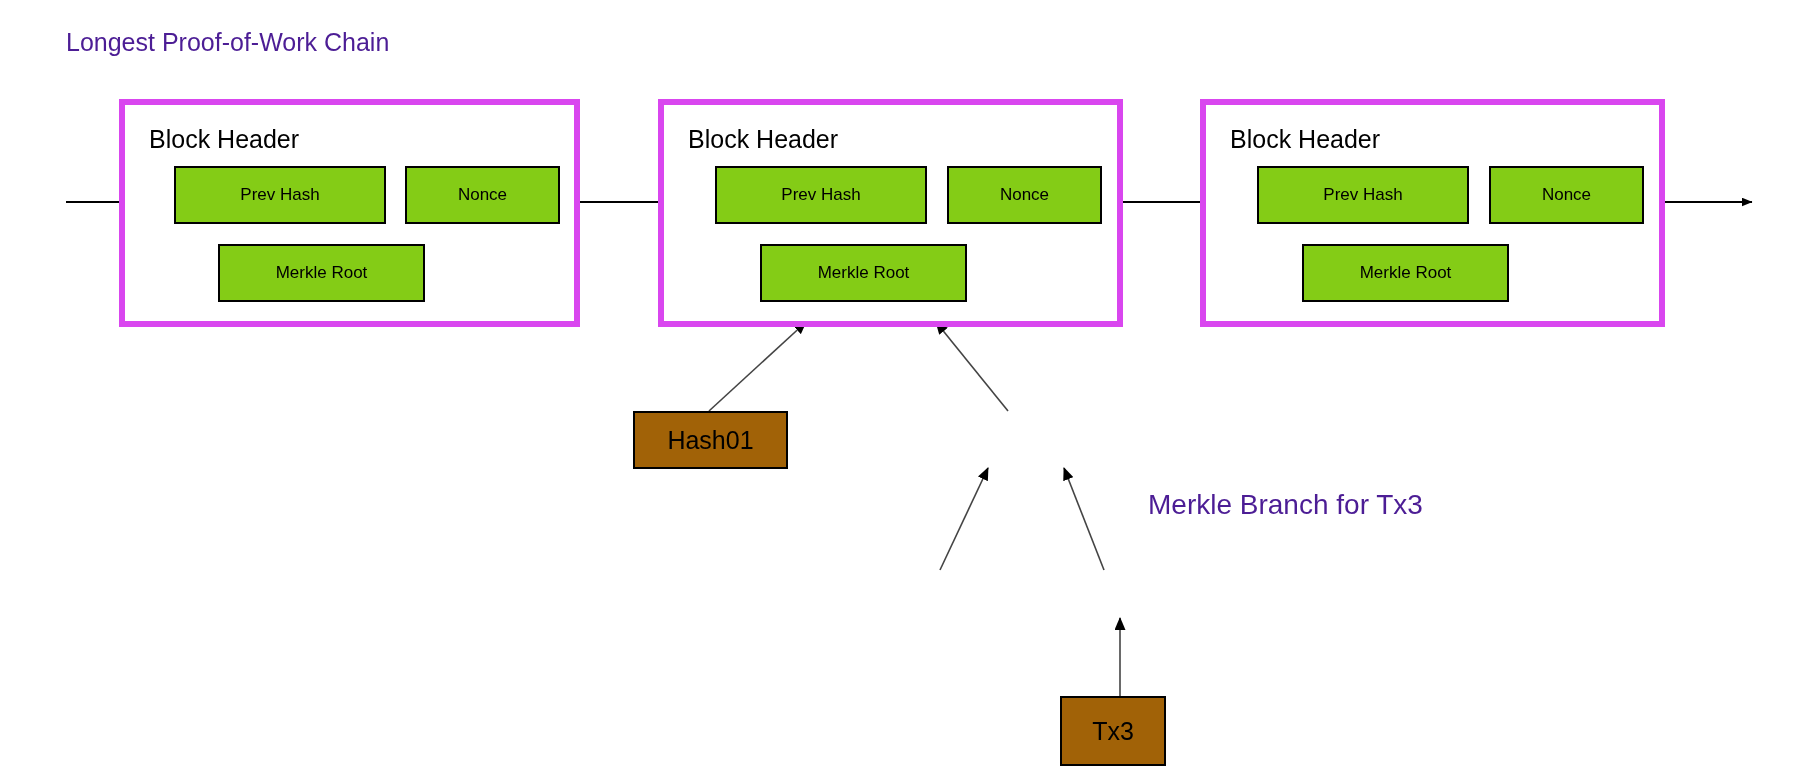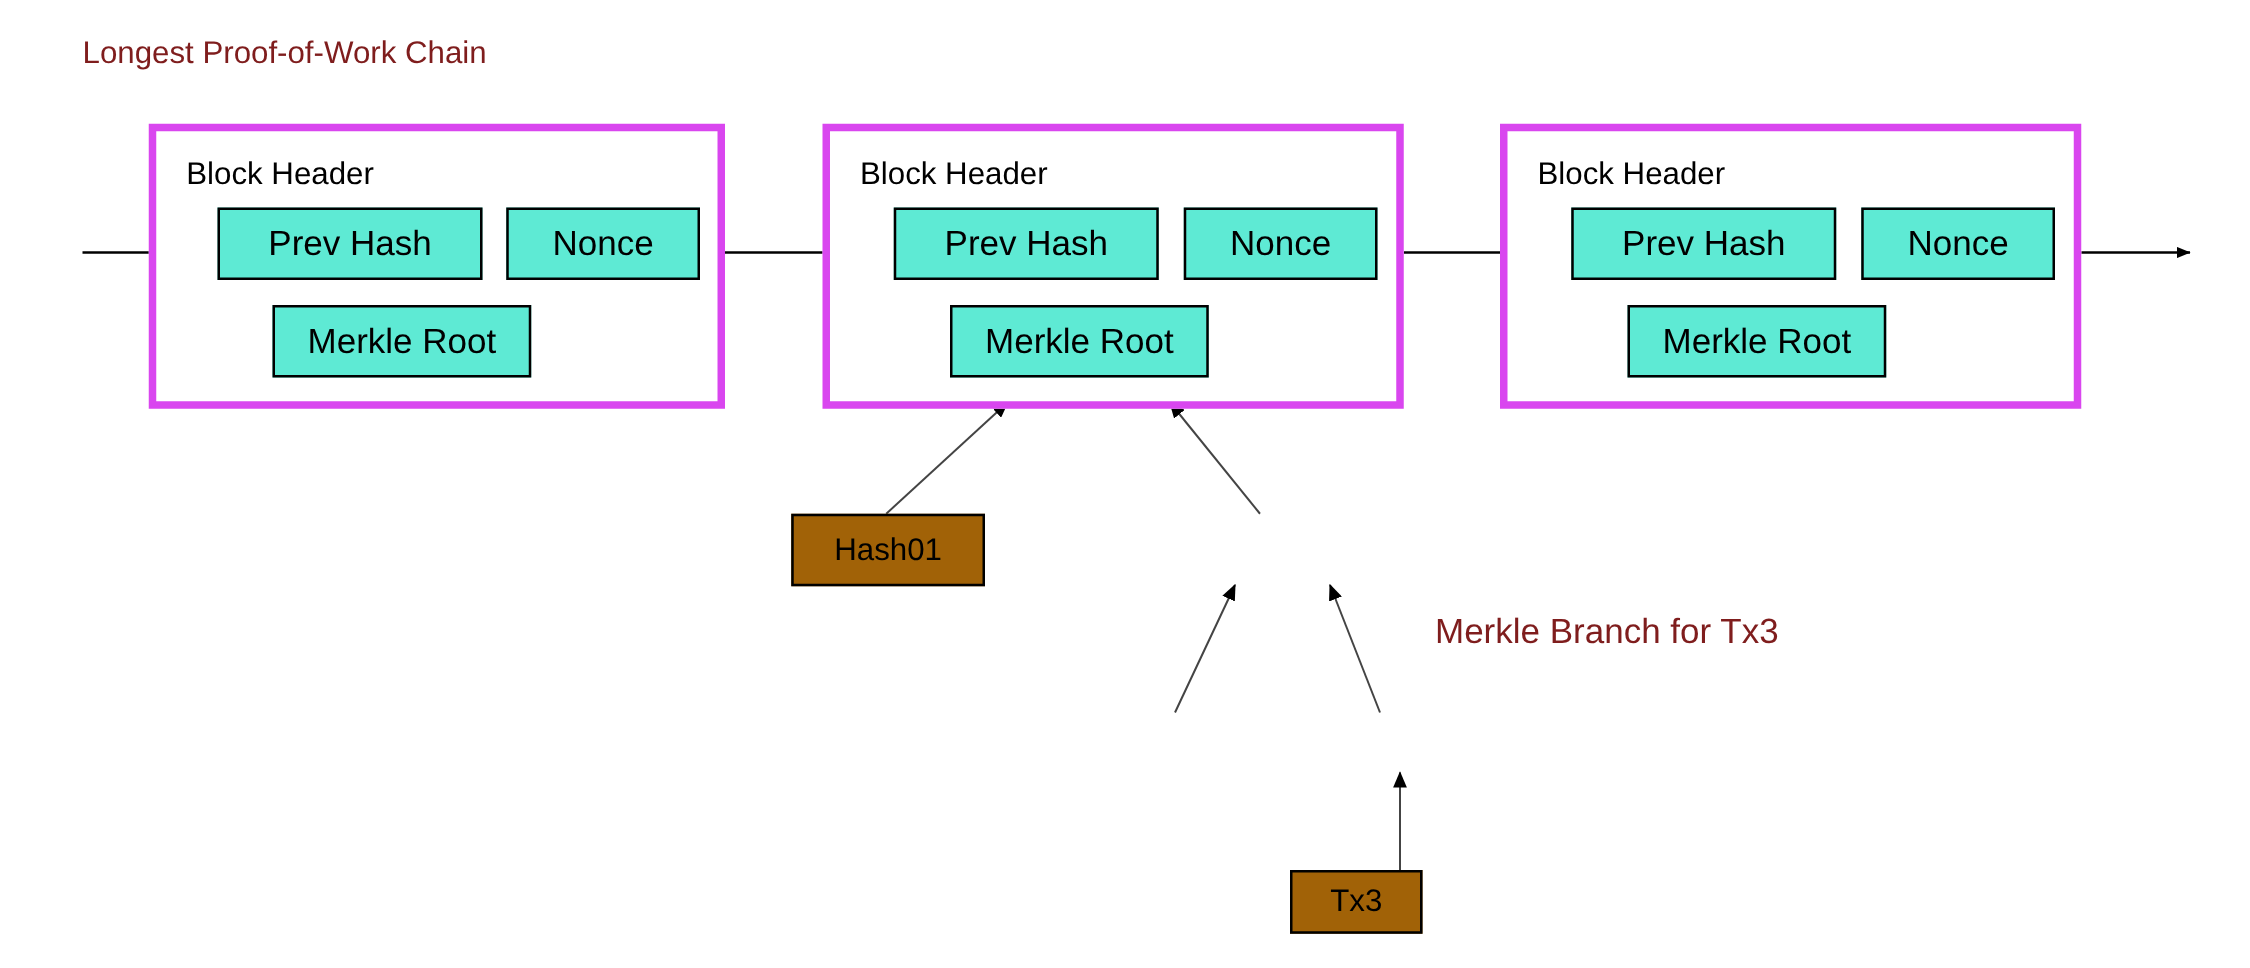--- a/index.html
+++ b/index.html
@@ -23,21 +23,21 @@
     left: 0;
     top: 0;
     width: 1800px;
     height: 774px;
   }
   .lbl {
     position: absolute;
     white-space: nowrap;
     font-size: 25px;
     line-height: 1;
-    color: #7f1d1d;
+    color: #4c1d95;
   }
   #diagram-title {
     left: 66px;
     top: 30px;
     font-size: 25px;
   }
   #branch-caption {
     left: 1148px;
     top: 491px;
     font-size: 28px;
@@ -51,26 +51,26 @@
   .block-title {
     position: absolute;
     left: 24px;
     top: 20px;
     font-size: 25px;
     white-space: nowrap;
   }
   .field {
     position: absolute;
     border: 2px solid #000000;
-    background: #5eead4;
+    background: #84cc16;
     box-sizing: border-box;
     display: flex;
     align-items: center;
     justify-content: center;
-    font-size: 28px;
+    font-size: 17px;
     white-space: nowrap;
   }
   .node {
     position: absolute;
     background: #a16207;
     box-sizing: border-box;
     display: flex;
     align-items: center;
     justify-content: center;
     font-size: 25px;
@@ -154,17 +154,17 @@
     <div class="field" style="left:51px; top:61px; width:212px; height:58px;">Prev Hash</div>
     <div class="field" style="left:283px; top:61px; width:155px; height:58px;">Nonce</div>
     <div class="field" style="left:96px; top:139px; width:207px; height:58px;">Merkle Root</div>
   </div>
 
   <div class="node" style="left:633px; top:411px; width:155px; height:58px;">Hash01</div>
 
 
 
 
-  <div class="node" style="left:1032px; top:696px; width:106px; height:51px;">Tx3</div>
+  <div class="node" style="left:1060px; top:696px; width:106px; height:70px;">Tx3</div>
 
   <div class="lbl" id="branch-caption">Merkle Branch for Tx3</div>
 
 </div>
 
 </body></html>

